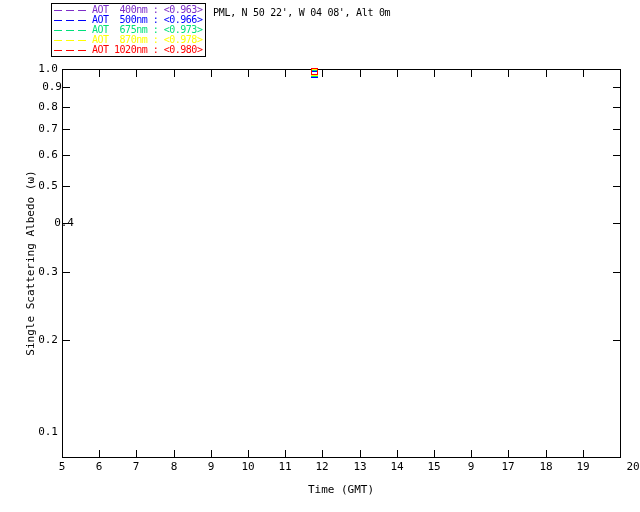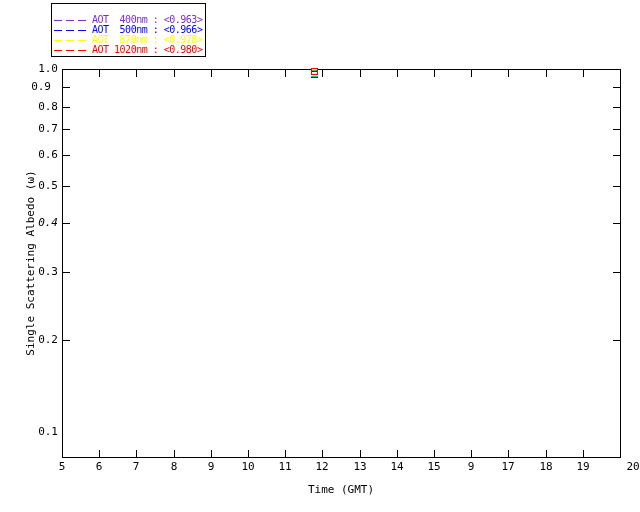--- a/index.html
+++ b/index.html
@@ -44,29 +44,34 @@
   <div id="legend">
       <div class="lrow">
         <span class="ldash" style="background-image: repeating-linear-gradient(90deg, rgb(125, 46, 200) 0px, rgb(125, 46, 200) 8px, transparent 8px, transparent 12px);"></span>
         <span class="ltxt" style="color: rgb(125, 46, 200);">AOT  400nm : &lt;0.963&gt;</span>
       </div>
       <div class="lrow">
         <span class="ldash" style="background-image: repeating-linear-gradient(90deg, rgb(0, 0, 255) 0px, rgb(0, 0, 255) 8px, transparent 8px, transparent 12px);"></span>
         <span class="ltxt" style="color: rgb(0, 0, 255);">AOT  500nm : &lt;0.966&gt;</span>
       </div>
       <div class="lrow">
+        <span class="ldash" style="background-image: repeating-linear-gradient(90deg, rgb(0, 224, 122) 0px, rgb(0, 224, 122) 8px, transparent 8px, transparent 12px);"></span>
+        <span class="ltxt" style="color: rgb(0, 224, 122);">AOT  675nm : &lt;0.973&gt;</span>
+      </div>
+      <div class="lrow">
         <span class="ldash" style="background-image: repeating-linear-gradient(90deg, rgb(255, 255, 0) 0px, rgb(255, 255, 0) 8px, transparent 8px, transparent 12px);"></span>
         <span class="ltxt" style="color: rgb(255, 255, 0);">AOT  870nm : &lt;0.978&gt;</span>
       </div>
       <div class="lrow">
         <span class="ldash" style="background-image: repeating-linear-gradient(90deg, rgb(255, 0, 0) 0px, rgb(255, 0, 0) 8px, transparent 8px, transparent 12px);"></span>
         <span class="ltxt" style="color: rgb(255, 0, 0);">AOT 1020nm : &lt;0.980&gt;</span>
       </div>
     </div>
 
+  <div id="hline1" class="hline">PML, N 50 22', W 04 08', Alt 0m</div>
 
   <div id="plot-area"></div>
 
   <div id="xtitle">Time (GMT)</div>
   <div id="ytitle">Single Scattering Albedo (ω)</div>
 <div class="tick" style="left: 62px; top: 450px; width: 1px; height: 7px;"></div>
     <div class="tick" style="left: 62px; top: 70px; width: 1px; height: 7px;"></div>
     <div class="xlab" style="left: 62px; top: 461px;">5</div>
     <div class="tick" style="left: 99px; top: 450px; width: 1px; height: 7px;"></div>
     <div class="tick" style="left: 99px; top: 70px; width: 1px; height: 7px;"></div>
@@ -111,36 +116,36 @@
     <div class="tick" style="left: 583px; top: 70px; width: 1px; height: 7px;"></div>
     <div class="xlab" style="left: 583px; top: 461px;">19</div>
     <div class="tick" style="left: 620px; top: 450px; width: 1px; height: 7px;"></div>
     <div class="tick" style="left: 620px; top: 70px; width: 1px; height: 7px;"></div>
     <div class="xlab" style="left: 620px; top: 461px; margin-left: 13px;">20</div>
     <div class="tick" style="left: 63px; top: 69px; width: 7px; height: 1px;"></div>
     <div class="tick" style="left: 613px; top: 69px; width: 7px; height: 1px;"></div>
     <div class="ylab" style="left: 26px; top: 63px;">1.0</div>
     <div class="tick" style="left: 63px; top: 87px; width: 7px; height: 1px;"></div>
     <div class="tick" style="left: 613px; top: 87px; width: 7px; height: 1px;"></div>
-    <div class="ylab" style="left: 19px; top: 81px;">0.9</div>
+    <div class="ylab" style="left: 30px; top: 81px;">0.9</div>
     <div class="tick" style="left: 63px; top: 107px; width: 7px; height: 1px;"></div>
     <div class="tick" style="left: 613px; top: 107px; width: 7px; height: 1px;"></div>
     <div class="ylab" style="left: 26px; top: 101px; text-align: right;">0.8</div>
     <div class="tick" style="left: 63px; top: 129px; width: 7px; height: 1px;"></div>
     <div class="tick" style="left: 613px; top: 129px; width: 7px; height: 1px;"></div>
     <div class="ylab" style="left: 26px; top: 123px;">0.7</div>
     <div class="tick" style="left: 63px; top: 155px; width: 7px; height: 1px;"></div>
     <div class="tick" style="left: 613px; top: 155px; width: 7px; height: 1px;"></div>
     <div class="ylab" style="left: 26px; top: 149px;">0.6</div>
     <div class="tick" style="left: 63px; top: 186px; width: 7px; height: 1px;"></div>
     <div class="tick" style="left: 613px; top: 186px; width: 7px; height: 1px;"></div>
     <div class="ylab" style="left: 26px; top: 180px;">0.5</div>
     <div class="tick" style="left: 63px; top: 223px; width: 7px; height: 1px;"></div>
     <div class="tick" style="left: 613px; top: 223px; width: 7px; height: 1px;"></div>
-    <div class="ylab" style="left: 26px; top: 217px; font-style: italic;">0.4</div>
+    <div class="ylab" style="left: 42px; top: 217px;">0.4</div>
     <div class="tick" style="left: 63px; top: 272px; width: 7px; height: 1px;"></div>
     <div class="tick" style="left: 613px; top: 272px; width: 7px; height: 1px;"></div>
     <div class="ylab" style="left: 26px; top: 266px;">0.3</div>
     <div class="tick" style="left: 63px; top: 340px; width: 7px; height: 1px;"></div>
     <div class="tick" style="left: 613px; top: 340px; width: 7px; height: 1px;"></div>
     <div class="ylab" style="left: 26px; top: 334px;">0.2</div>
     <div class="tick" style="left: 63px; top: 457px; width: 7px; height: 1px;"></div>
     <div class="tick" style="left: 613px; top: 457px; width: 7px; height: 1px;"></div>
     <div class="ylab" style="left: 26px; top: 426px;">0.1</div>
     <div class="marker" style="left: 311px; top: 71px; width: 7px; height: 7px; border: 1px solid rgb(125, 46, 200); z-index: 5;"></div>

